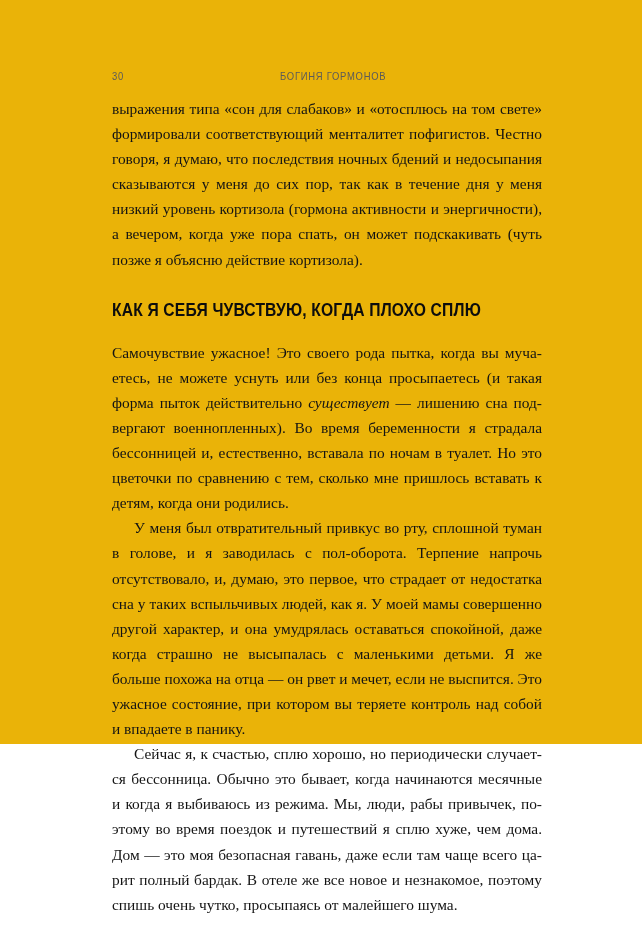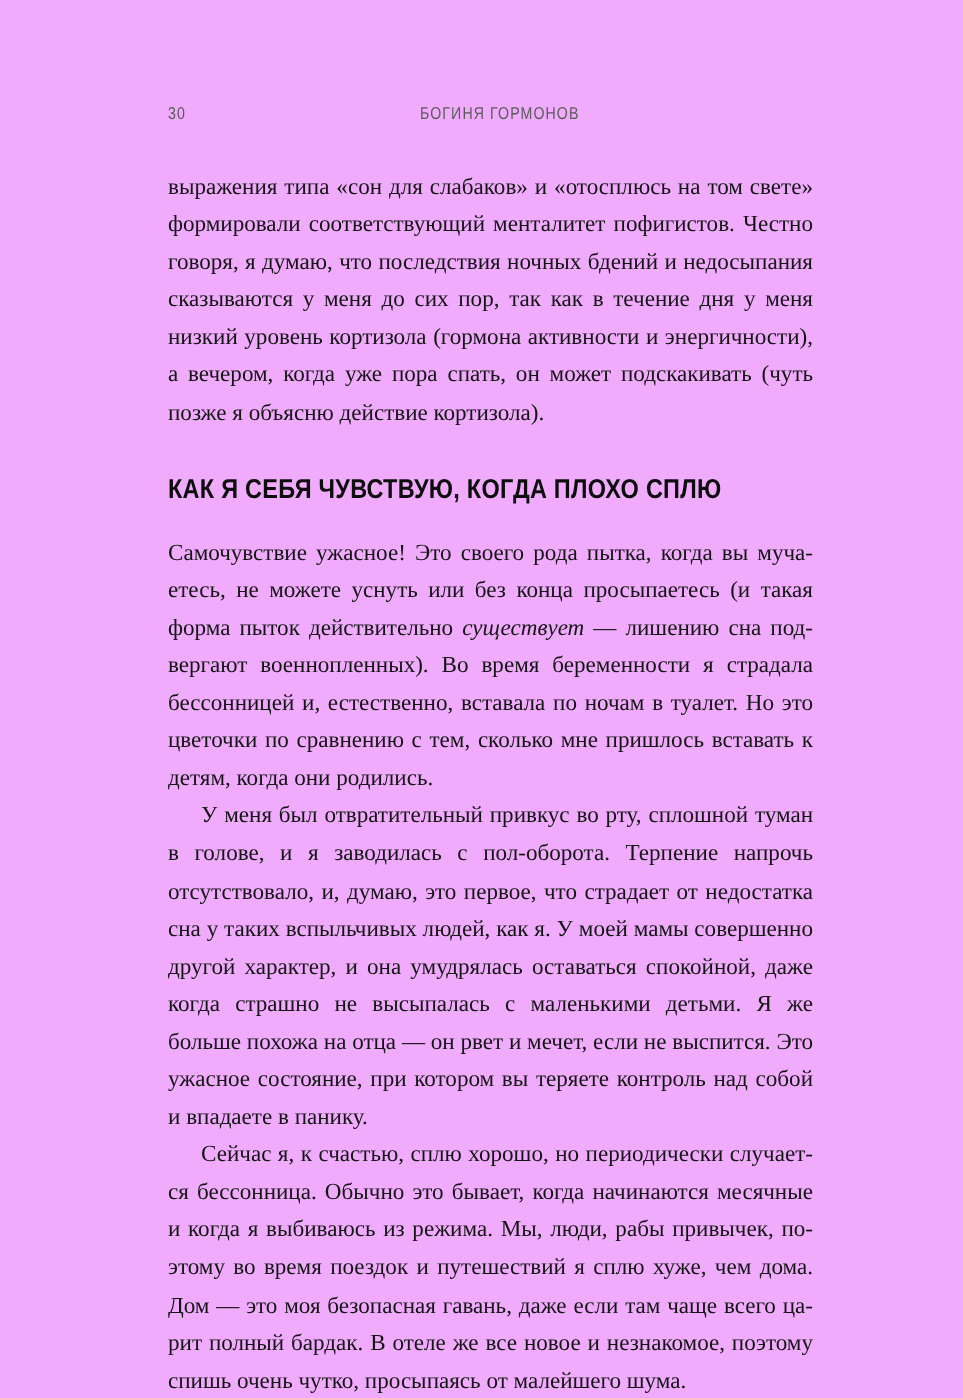--- a/index.html
+++ b/index.html
@@ -11,22 +11,22 @@
     height: 932px;
     background: #ffffff;
     font-family: "Liberation Serif", "DejaVu Serif", serif;
     color: #141414;
     overflow: hidden;
   }
 
   .page {
     position: relative;
     width: 642px;
-    height: 932px;
-    background: #f0abfc;
+    height: 744px;
+    background: #eab308;
     box-sizing: border-box;
   }
 
   
   .running-head {
     position: absolute;
     left: 112px;
     top: 68px;
     width: 430px;
     height: 16px;
@@ -51,21 +51,21 @@
     top: 0;
     transform: scaleX(0.82);
     transform-origin: left center;
     font-weight: 400;
   }
 
   
   .column {
     position: absolute;
     left: 112px;
-    top: 112px;
+    top: 96px;
     width: 430px;
   }
 
   p.body-text {
     margin: 0;
     font-size: 15.4px;
     line-height: 25.1px;
     text-align: justify;
     text-justify: inter-word;
     hyphens: manual;

